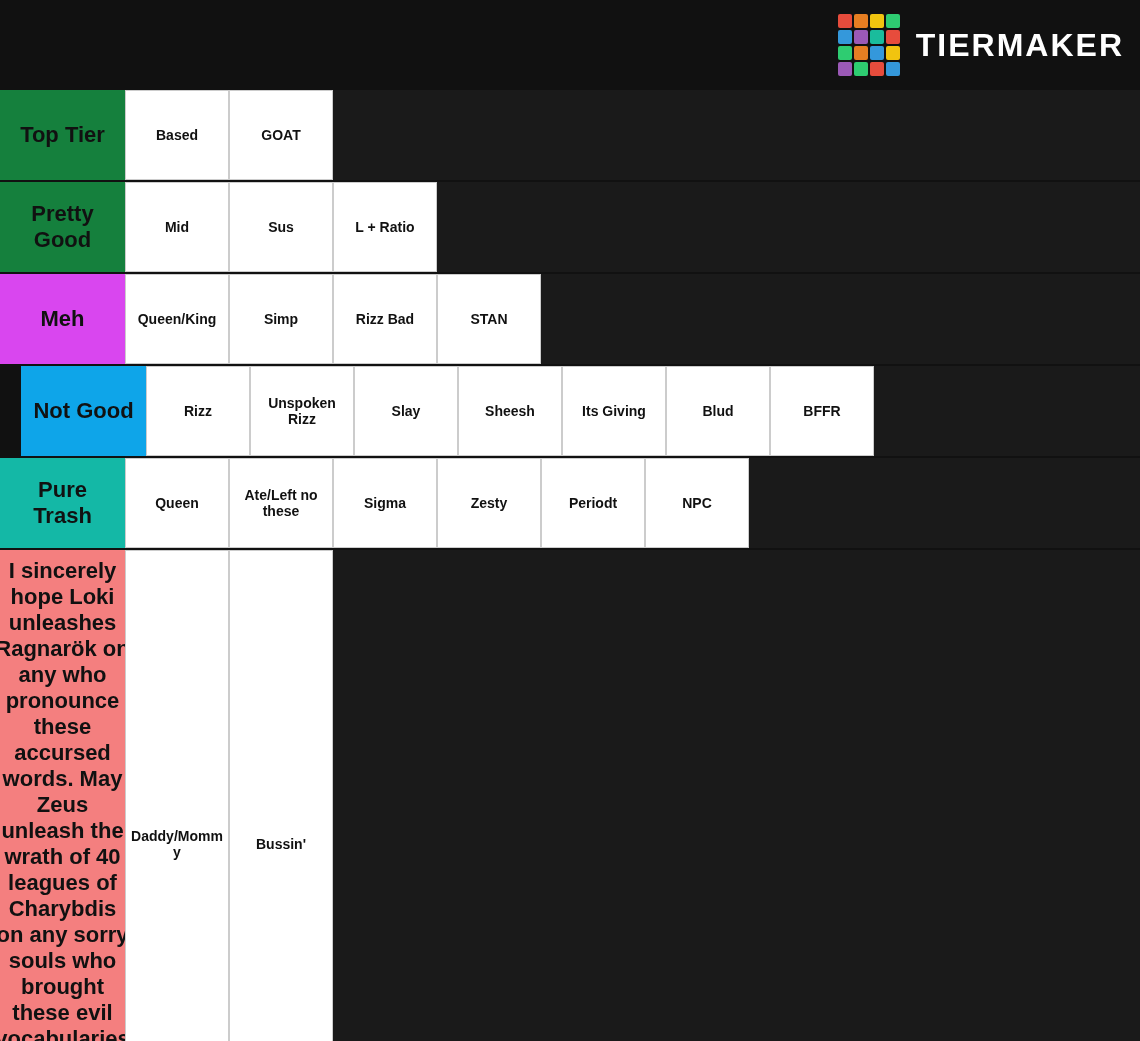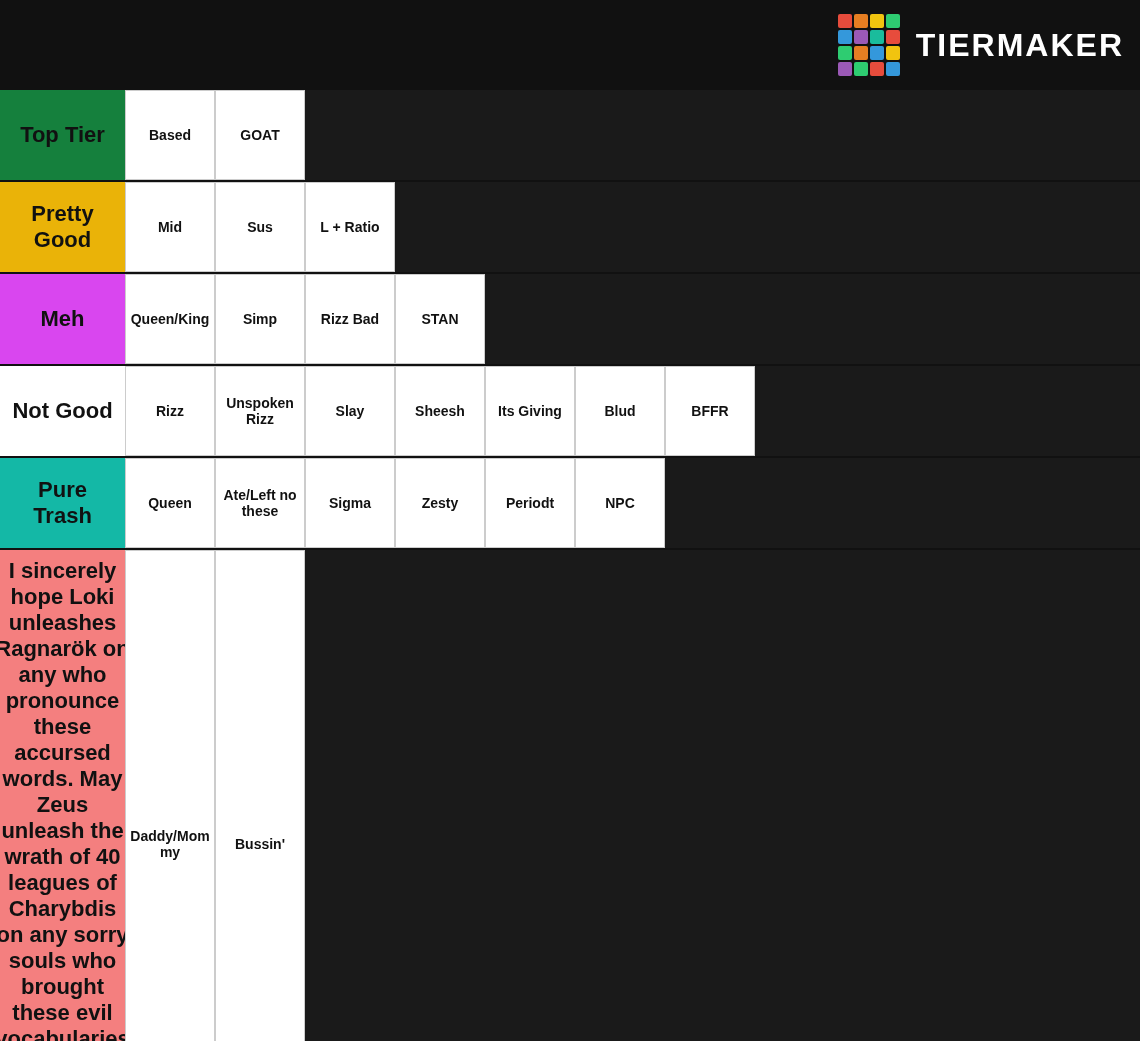--- a/index.html
+++ b/index.html
@@ -57,21 +57,21 @@
       padding: 8px;
       color: #111;
     }
     .tier-items {
       display: flex;
       flex-wrap: wrap;
       flex: 1;
       background: #1a1a1a;
     }
     .tier-item {
-      width: 90px;
+      width: 104px;
       min-height: 90px;
       background: white;
       border: 1px solid #ccc;
       display: flex;
       align-items: center;
       justify-content: center;
       text-align: center;
       font-size: 14px;
       font-weight: bold;
       color: #111;
@@ -79,23 +79,23 @@
       word-break: break-word;
     }
     .tier-empty {
       flex: 1;
       background: #1a1a1a;
       min-height: 90px;
     }
 
     
     .label-top    { background: #15803d; }
-    .label-good   { background: #eab308; }
+    .label-good   { background: #15803d; }
     .label-meh    { background: #d946ef; }
-    .label-notgood { background: #ffffff; }
+    .label-notgood { background: #0ea5e9; margin-left: 21px; }
     .label-trash  { background: #14b8a6; }
     .label-worst  { background: #f47f7f; }
   </style>
 </head>
 <body>
 
 <div class="header">
   <div class="logo">
     <div class="logo-grid" id="logo-grid">
         <div class="logo-cell" style="background: rgb(231, 76, 60);"></div>

